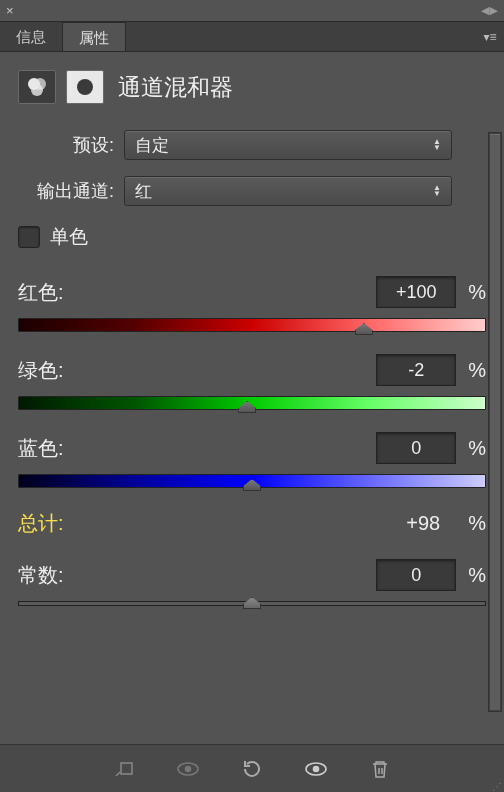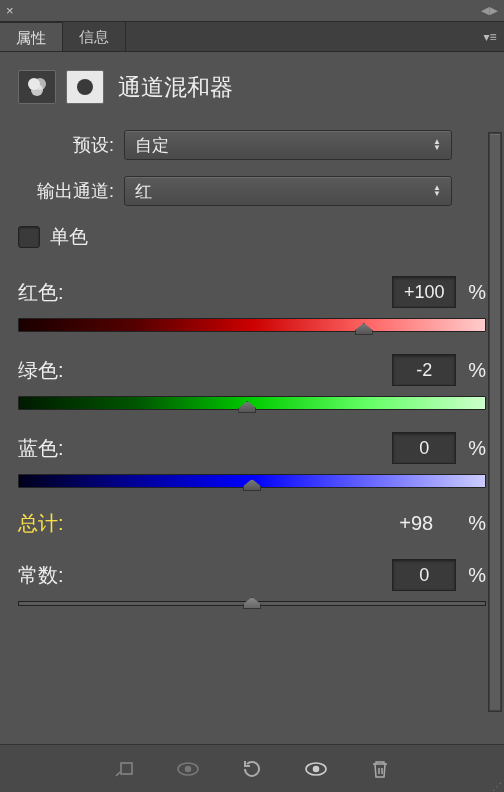--- a/index.html
+++ b/index.html
@@ -28,56 +28,56 @@
   .dropdown-arrows { display: flex; flex-direction: column; font-size: 8px; line-height: 6px; color: #ddd; }
   
   .checkbox-row { display: flex; align-items: center; margin: 18px 0 26px 0; }
   .checkbox { width: 22px; height: 22px; background: #3a3a3a; border: 1px solid #222; border-radius: 3px; margin-right: 10px; cursor: pointer; box-shadow: inset 0 1px 2px rgba(0,0,0,0.4); }
   .checkbox-label { color: #eee; font-size: 19px; }
   
   .channel-block { margin-bottom: 22px; }
   .channel-head { display: flex; align-items: center; justify-content: space-between; margin-bottom: 10px; gap: 8px; }
   .channel-label { color: #eee; font-size: 20px; }
   .channel-value-wrap { display: flex; align-items: center; gap: 12px; }
-  .channel-input { width: 64px; height: 32px; background: #3a3a3a; border: 1px solid #222; color: #eee; text-align: center; font-size: 18px; box-shadow: inset 0 1px 3px rgba(0,0,0,0.5); }
+  .channel-input { width: 80px; height: 32px; background: #3a3a3a; border: 1px solid #222; color: #eee; text-align: center; font-size: 18px; box-shadow: inset 0 1px 3px rgba(0,0,0,0.5); }
   .percent { color: #eee; font-size: 20px; }
   
   .slider-track { position: relative; height: 14px; border: 1px solid #222; border-radius: 1px; }
   .slider-red { background: linear-gradient(to right, #1a0000, #550000, #cc0000, #ff6666, #ffcccc); }
   .slider-green { background: linear-gradient(to right, #001a00, #005500, #00cc00, #66ff66, #ccffcc); }
   .slider-blue { background: linear-gradient(to right, #00001a, #000099, #0000ff, #6666ff, #ccccff); }
   .slider-gray { background: #5a5a5a; height: 5px; border-radius: 0; }
   .slider-gray-track { position: relative; }
   .slider-handle { position: absolute; top: 4px; width: 18px; height: 12px; background: linear-gradient(#777,#555); border: 1px solid #333; clip-path: polygon(50% 0%, 100% 60%, 100% 100%, 0% 100%, 0% 60%); transform: translateX(-50%); cursor: pointer; }
   .slider-gray-handle { position: absolute; top: -4px; width: 18px; height: 12px; background: linear-gradient(#888,#666); border: 1px solid #333; clip-path: polygon(50% 0%, 100% 60%, 100% 100%, 0% 100%, 0% 60%); transform: translateX(-50%); cursor: pointer; }
   
   .total-row { display: flex; align-items: center; justify-content: space-between; margin: 14px 0 22px 0; }
   .total-label { color: #fde047; font-size: 20px; }
-  .total-value-wrap { display: flex; align-items: center; gap: 35px; }
+  .total-value-wrap { display: flex; align-items: center; gap: 28px; }
   .total-value { color: #eee; font-size: 20px; }
   
   .scrollbar { position: absolute; right: 2px; top: 132px; width: 14px; height: 580px; background: #444; border: 1px solid #333; }
   .scrollbar-thumb { width: 100%; height: 100%; background: #5c5c5c; border: 1px solid #404040; box-shadow: inset 0 1px 0 rgba(255,255,255,0.1); }
   
   .footer { position: absolute; bottom: 0; left: 0; right: 0; height: 48px; background: #494949; border-top: 1px solid #333; display: flex; align-items: center; justify-content: center; gap: 34px; }
   .footer-icon { width: 30px; height: 30px; display: flex; align-items: center; justify-content: center; cursor: pointer; color: #888; }
   .footer-icon.active { color: #ccc; }
   .resize-grip { position: absolute; bottom: 2px; right: 2px; color: #777; font-size: 10px; line-height: 6px; }
 </style>
 </head>
 <body>
 
 <div class="titlebar">
   <span class="close-x">×</span>
   <span class="drag-arrows">◀▶</span>
 </div>
 
 <div class="tabbar">
+  <div class="tab">信息</div>
   <div class="tab active">属性</div>
-  <div class="tab">信息</div>
   <div class="tabbar-spacer"></div>
   <div class="tabbar-menu">▾≡</div>
 </div>
 
 <div class="content">
   <div class="iconrow">
     <div class="iconbox">
       <svg width="26" height="26" viewBox="0 0 26 26">
           <circle cx="10" cy="10" r="6" fill="#e8e8e8"></circle>
           <circle cx="16" cy="10" r="6" fill="#e8e8e8" fill-opacity="0.7"></circle>

